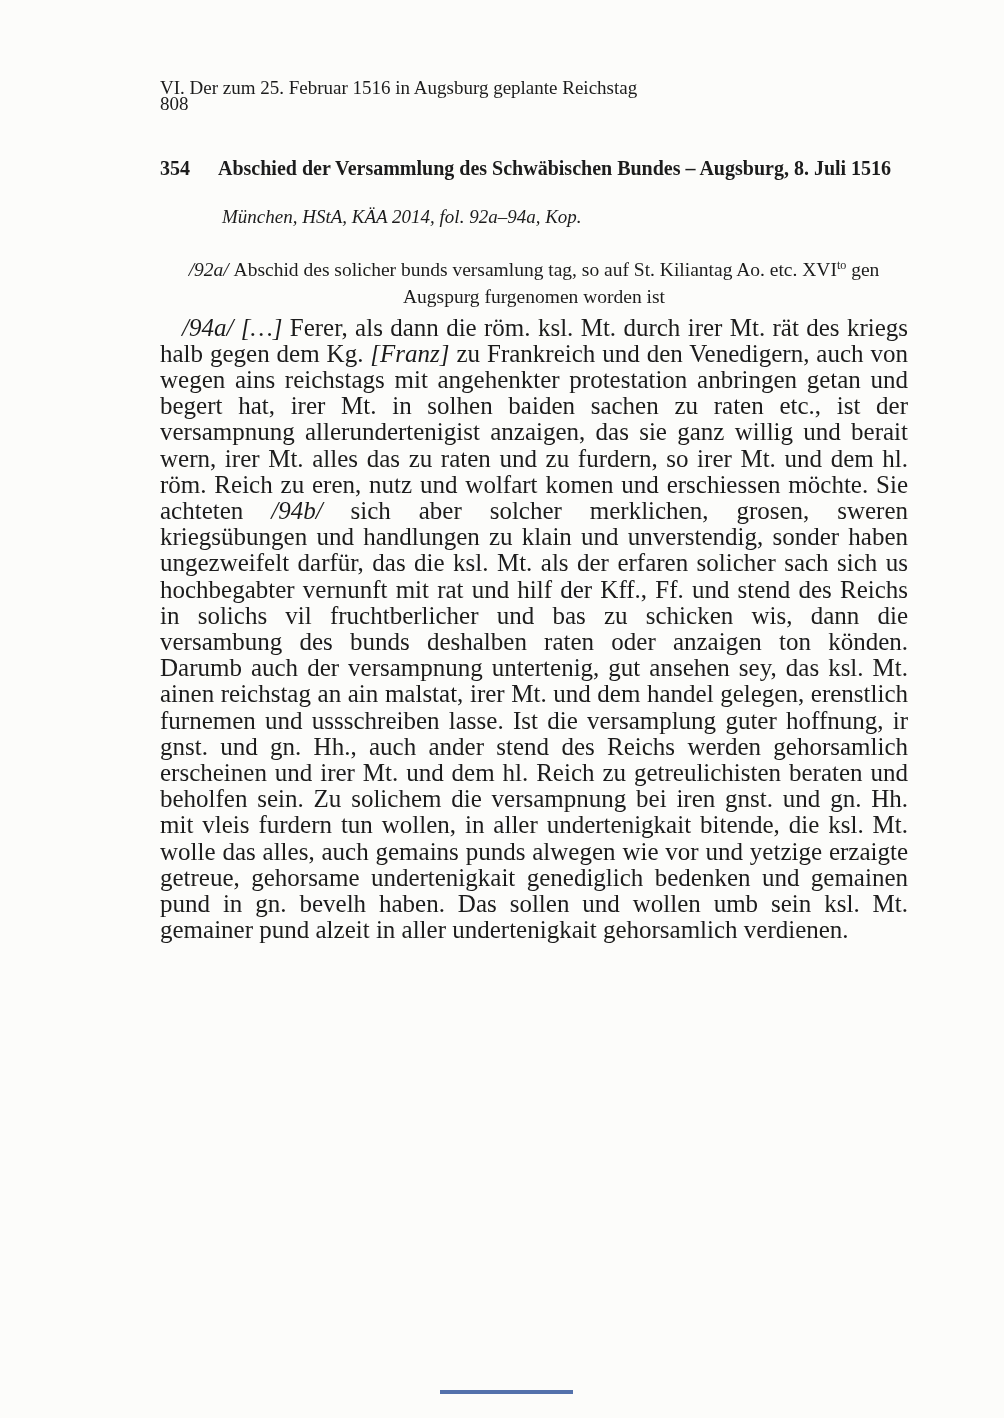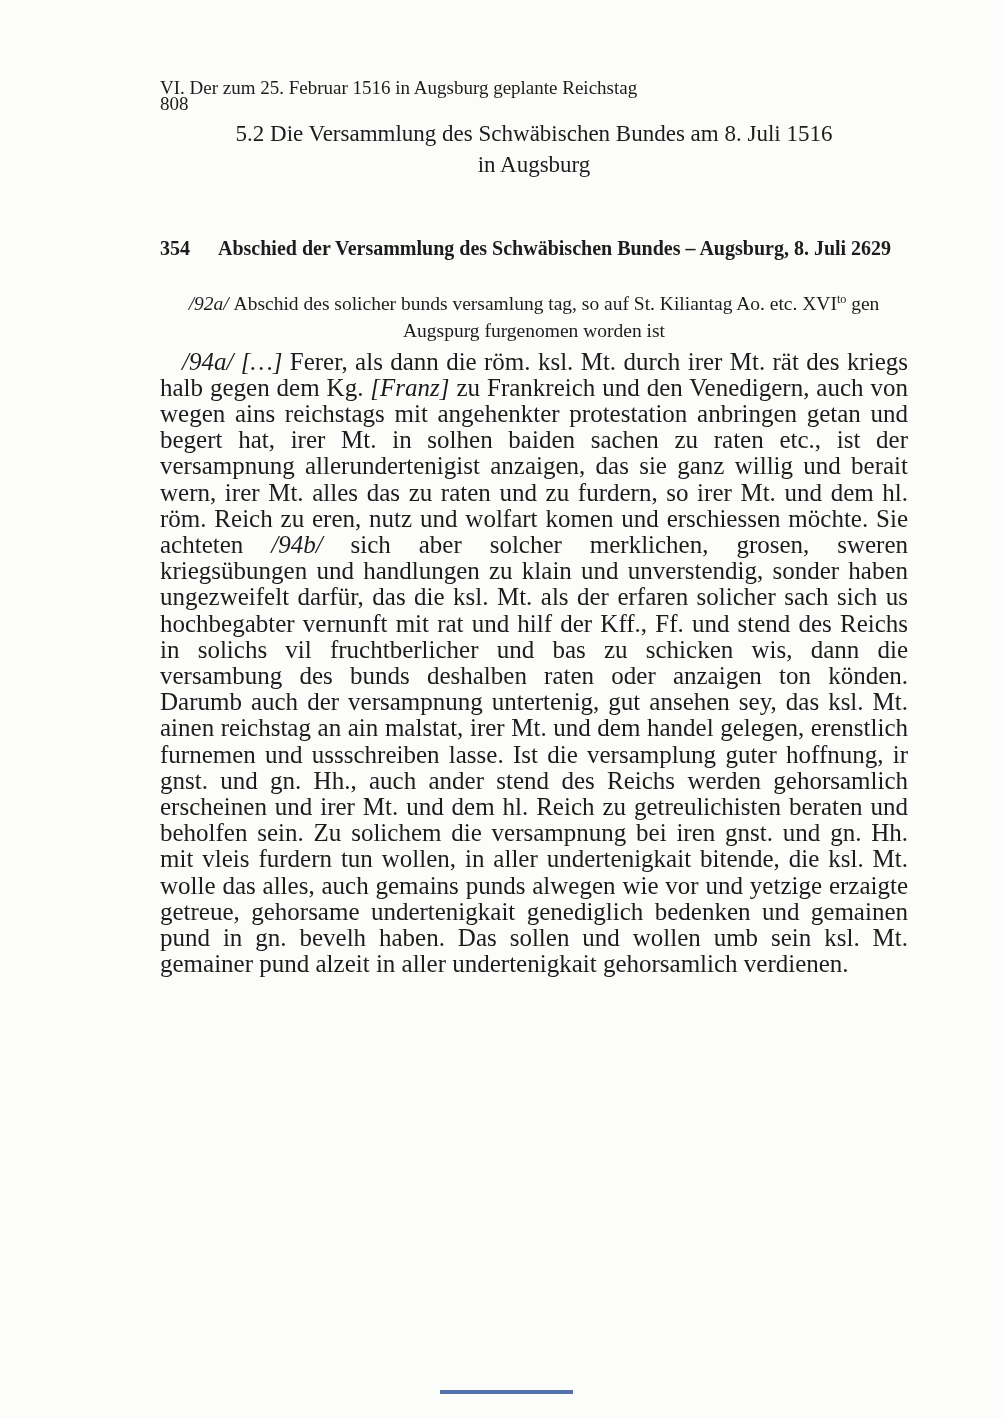--- a/index.html
+++ b/index.html
@@ -91,31 +91,28 @@
 </head>
 <body>
 
 <div class="page">
 
   <header class="running-head">
     <span class="page-num">808</span>
     <span class="head-title">VI. Der zum 25. Februar 1516 in Augsburg geplante Reichstag</span>
   </header>
 
-  <h1 class="section-heading">
-    <span>5.2 Die Versammlung des Schwäbischen Bundes am 8. Juli 1516</span><br>
-    <span>in Augsburg</span>
-  </h1>
 
   <div class="entry-head">
     <span class="entry-num">354</span>
-    <span class="entry-title">Abschied der Versammlung des Schwäbischen Bundes – Augsburg, 8. Juli 2629</span>
+    <span class="entry-title">Abschied der Versammlung des Schwäbischen Bundes – Augsburg, 8. Juli 1516</span>
   </div>
 
   <div class="entry-meta">
+    <p class="source">München, HStA, KÄA 2014, fol. 92a–94a, Kop.</p>
   </div>
 
   <div class="doc-heading"><span class="seg-italic">/92a/ </span><span>Abschid des solicher bunds versamlung tag, so auf St. Kiliantag Ao. etc. XVI</span><sup>to</sup><span> gen Augspurg furgenomen worden ist</span></div>
 
   <p class="body-text"><span class="seg-italic">/94a/ […] </span><span>Ferer, als dann die röm. ksl. Mt. durch irer Mt. rät des kriegs halb gegen dem Kg. </span><span class="seg-italic">[Franz]</span><span> zu Frankreich und den Venedigern, auch von wegen ains reichstags mit angehenkter protestation anbringen getan und begert hat, irer Mt. in solhen baiden sachen zu raten etc., ist der versampnung allerundertenigist anzaigen, das sie ganz willig und berait wern, irer Mt. alles das zu raten und zu furdern, so irer Mt. und dem hl. röm. Reich zu eren, nutz und wolfart komen und erschiessen möchte. Sie achteten </span><span class="seg-italic">/94b/</span><span> sich aber solcher merklichen, grosen, sweren kriegsübungen und handlungen zu klain und unverstendig, sonder haben ungezweifelt darfür, das die ksl. Mt. als der erfaren solicher sach sich us hochbegabter vernunft mit rat und hilf der Kff., Ff. und stend des Reichs in solichs vil fruchtberlicher und bas zu schicken wis, dann die versambung des bunds deshalben raten oder anzaigen ton könden. Darumb auch der versampnung untertenig, gut ansehen sey, das ksl. Mt. ainen reichstag an ain malstat, irer Mt. und dem handel gelegen, erenstlich furnemen und ussschreiben lasse. Ist die versamplung guter hoffnung, ir gnst. und gn. Hh., auch ander stend des Reichs werden gehorsamlich erscheinen und irer Mt. und dem hl. Reich zu getreulichisten beraten und beholfen sein. Zu solichem die versampnung bei iren gnst. und gn. Hh. mit vleis furdern tun wollen, in aller undertenigkait bitende, die ksl. Mt. wolle das alles, auch gemains punds alwegen wie vor und yetzige erzaigte getreue, gehorsame undertenigkait genediglich bedenken und gemainen pund in gn. bevelh haben. Das sollen und wollen umb sein ksl. Mt. gemainer pund alzeit in aller undertenigkait gehorsamlich verdienen.</span></p>
 
   <div class="footer-mark"></div>
 
 </div>
 

